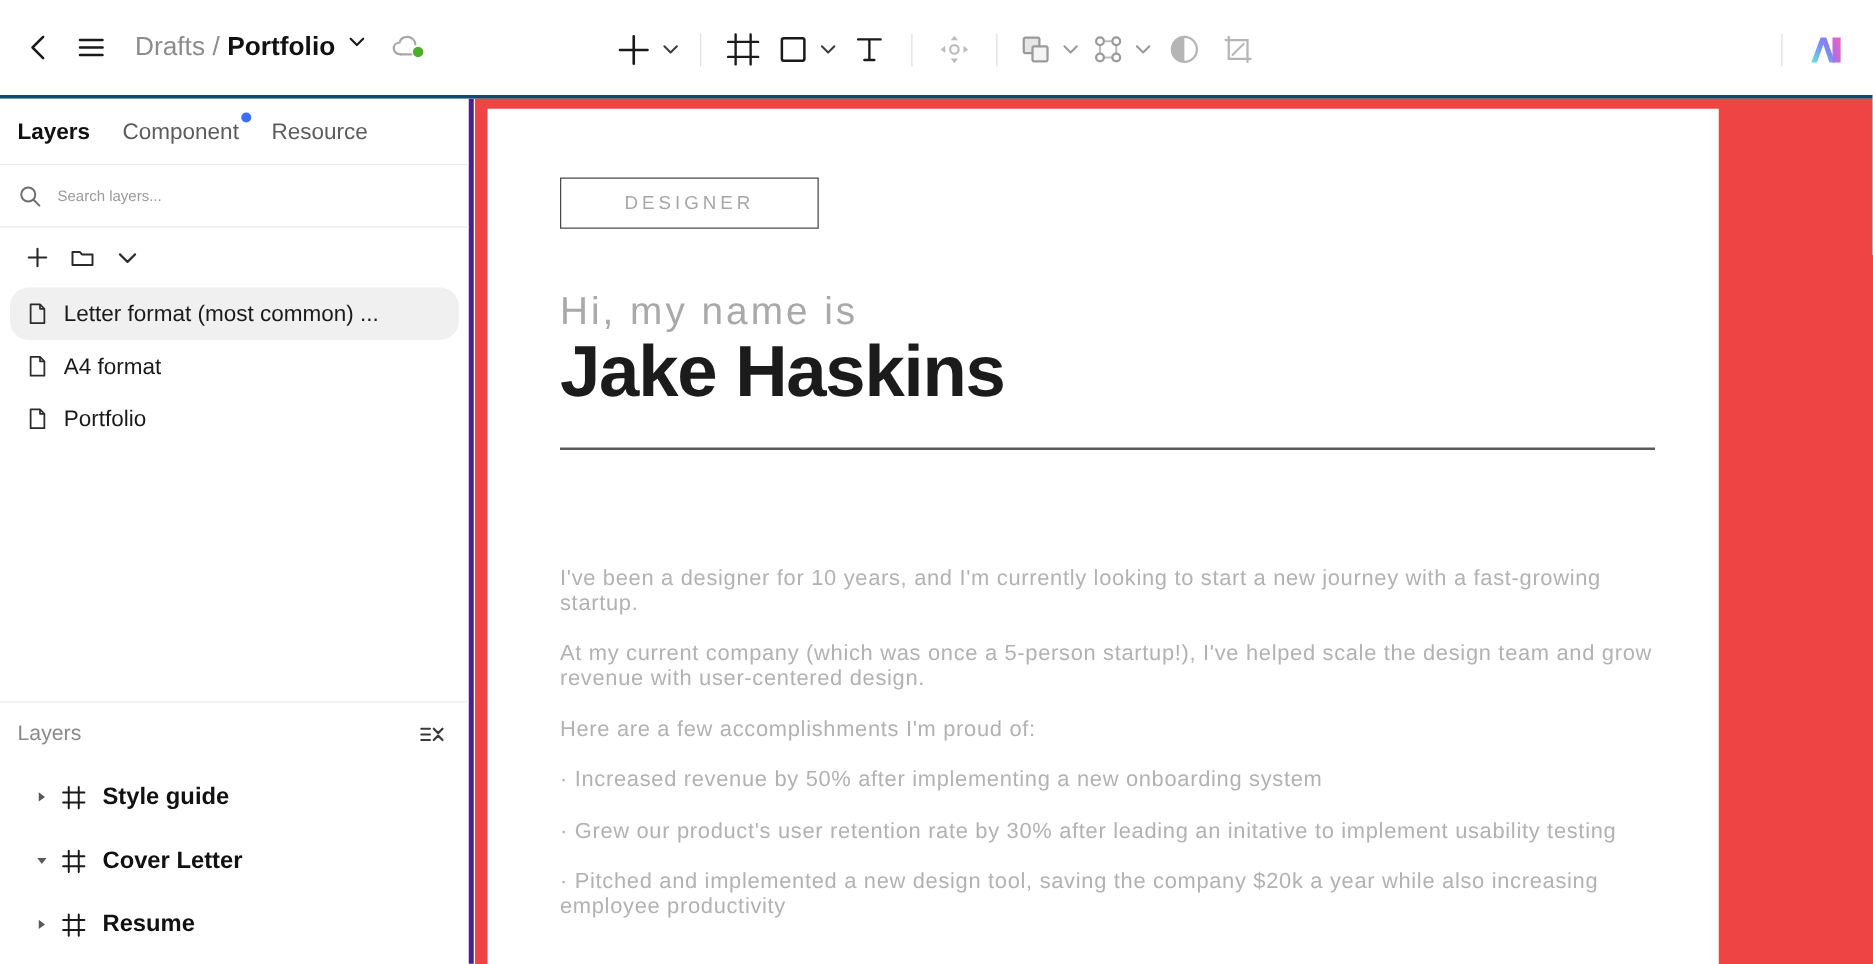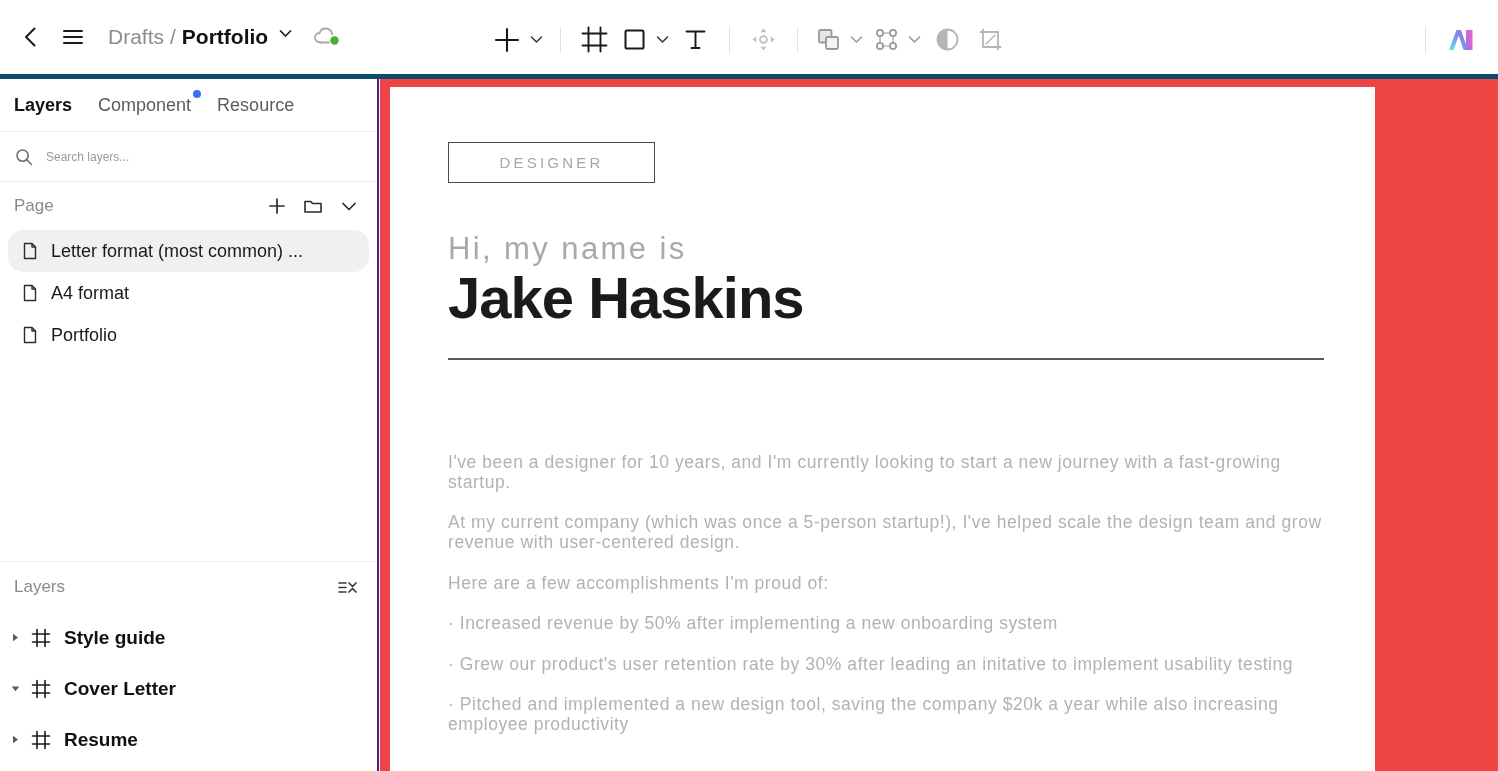--- a/index.html
+++ b/index.html
@@ -9,21 +9,21 @@
     background: #ffffff;
     font-family: "Liberation Sans", sans-serif;
     -webkit-font-smoothing: antialiased;
   }
 
   
   .topbar {
     position: absolute; left: 0; top: 0;
     width: 1498px; height: 79px;
     background: #ffffff;
-    border-bottom: 5px solid #0c4a6e;
+    border-bottom: 3px solid #0c4a6e;
     display: flex; 
   }
   .tb-left { display: flex; align-items: center; height: 100%; padding-left: 10px; }
   .iconbtn {
     display: flex; align-items: center; justify-content: center;
     width: 42px; height: 42px; border-radius: 6px;
     cursor: pointer; background: transparent; border: none;
   }
 
   .breadcrumb {
@@ -57,21 +57,21 @@
     position: absolute; right: 14px; top: 0; height: 79px;
     display: flex; align-items: center;
   }
   .logo-btn { width: 46px; height: 46px; display: flex; align-items: center; justify-content: center; cursor: pointer; border-radius: 6px; }
 
   
   .sidebar {
     position: absolute; left: 0; top: 79px;
     width: 379px; height: 692px;
     background: #ffffff;
-    border-right: 2px solid #4c1d95;
+    border-right: 4px solid #4c1d95;
     display: flex; flex-direction: column;
   }
   .tabs {
     height: 53px; display: flex; align-items: center;
     padding: 0 14px; border-bottom: 1px solid #ececec; gap: 26px;
   }
   .tab {
     font-size: 18px; color: #5c5c5c; cursor: pointer;
     position: relative; padding: 2px 0;
   }
@@ -119,21 +119,21 @@
 
   .layers-head {
     height: 50px; display: flex; align-items: center;
     padding: 0 14px;
   }
   .layers-title { font-size: 17px; color: #8a8a8a; flex: 1; }
 
   .layerlist { padding: 0 0 6px 0; }
   .layer-item {
     height: 51px; display: flex; align-items: center;
-    padding: 0 10px 0 6px; cursor: pointer;
+    padding: 0 10px 0 24px; cursor: pointer;
     font-size: 19px; color: #111111; font-weight: 700;
   }
   .disclosure {
     width: 18px; display: flex; align-items: center; justify-content: center;
     flex: 0 0 18px;
   }
   .frame-ic { margin: 0 12px 0 6px; display: flex; align-items: center; }
 
   
   .canvas {
@@ -361,21 +361,20 @@
 
   <div class="searchrow">
     <svg width="20" height="20" viewBox="0 0 20 20" fill="none">
       <circle cx="8.6" cy="8.6" r="5.6" stroke="#6f6f6f" stroke-width="1.6"></circle>
       <path d="M12.8 12.8 L17.5 17.5" stroke="#6f6f6f" stroke-width="1.6" stroke-linecap="round"></path>
     </svg>
     <input class="search-input" type="text" placeholder="Search layers..." style="">
   </div>
 
   <div class="sec-head">
-    <div class="sec-title">Page</div>
     <div class="sec-actions">
       <div class="sec-btn">
         <svg width="22" height="22" viewBox="0 0 22 22">
           <path d="M11 4 L11 18 M4 11 L18 11" stroke="#2b2b2b" stroke-width="1.7" stroke-linecap="round"></path>
         </svg>
       </div>
       <div class="sec-btn">
         <svg width="22" height="22" viewBox="0 0 22 22" fill="none">
           <path d="M3 6.5 L3 17 L19 17 L19 8.5 L10.5 8.5 L8.8 6.5 Z" stroke="#2b2b2b" stroke-width="1.6" stroke-linejoin="round" fill="none"></path>
         </svg>

